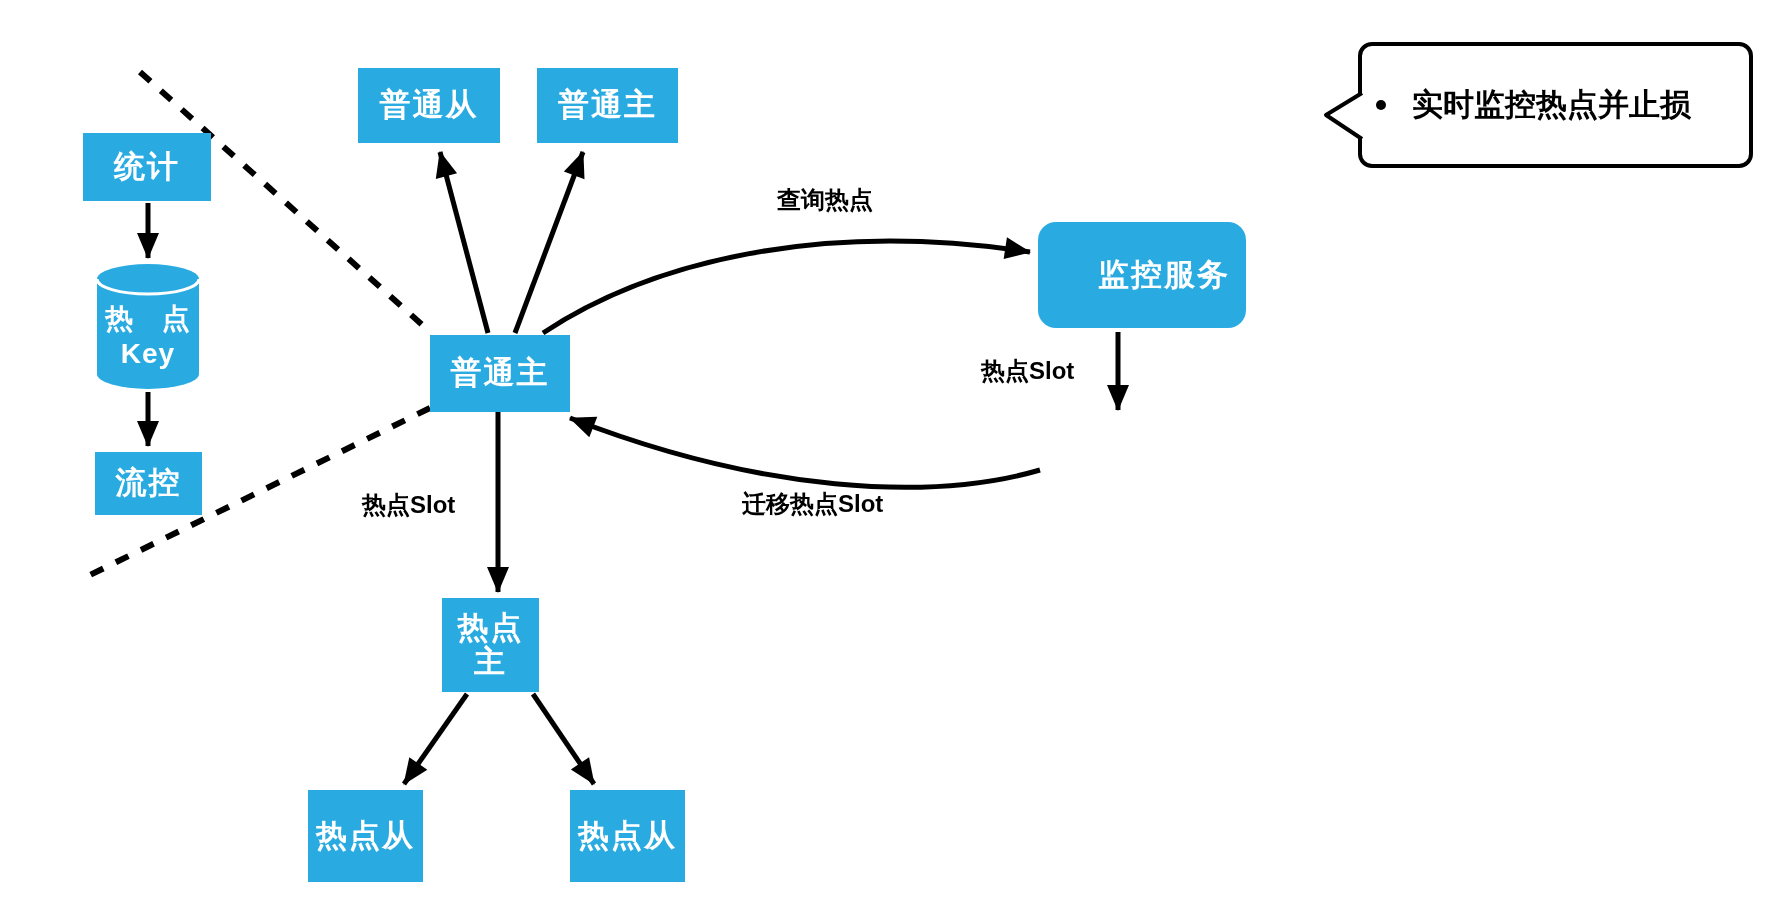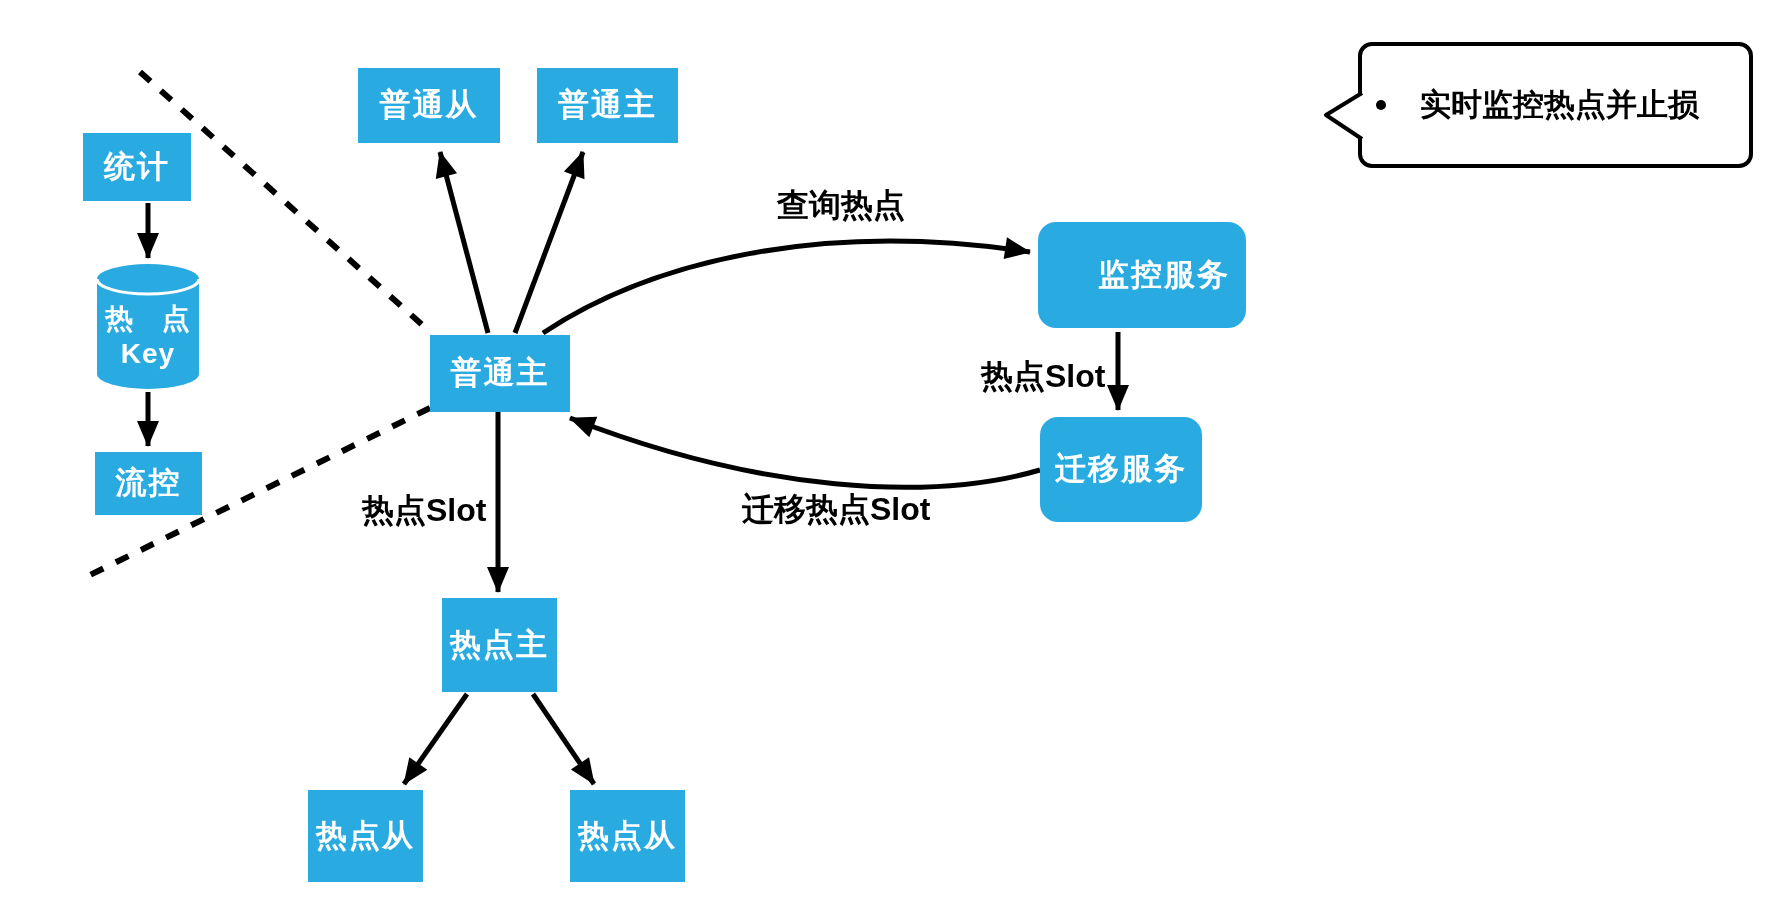--- a/index.html
+++ b/index.html
@@ -14,28 +14,28 @@
     letter-spacing:2px;line-height:1.1;text-align:center;
   }
   .node.rounded{border-radius:18px;}
   .cyl-text{
     position:absolute;left:97px;top:290px;width:102px;height:92px;
     display:flex;flex-direction:column;align-items:center;justify-content:center;
     color:#fff;font-weight:bold;font-size:28px;line-height:1.25;letter-spacing:1px;
   }
   .cyl-line1{width:84%;display:flex;justify-content:space-between;}
   .edge-label{
-    position:absolute;color:#000;font-weight:bold;font-size:32px;white-space:nowrap;
+    position:absolute;color:#000;font-weight:bold;font-size:24px;white-space:nowrap;
   }
   #callout{
     position:absolute;left:1358px;top:42px;width:395px;height:126px;
     box-sizing:border-box;background:#fff;border:4px solid #000;border-radius:14px;
     display:flex;flex-direction:column;justify-content:center;gap:9px;padding:6px 10px 6px 14px;
   }
-  .bullet-row{display:flex;align-items:center;gap:34px;}
+  .bullet-row{display:flex;align-items:center;gap:26px;}
   .bullet-dot{width:10px;height:10px;border-radius:50%;background:#000;flex:0 0 auto;}
   .bullet-text{font-weight:bold;font-size:31px;color:#000;white-space:nowrap;}
   #callout-tail{position:absolute;left:1320px;top:88px;width:46px;height:58px;}
 </style>
 </head>
 <body>
 
 <div id="canvas">
 
   <svg id="wires" viewBox="0 0 1772 924">
@@ -65,43 +65,42 @@
     <line x1="1118" y1="332" x2="1118" y2="410" stroke="#000" stroke-width="5" marker-end="url(#arrow)"></line>
 
     <path d="M543,333 C650,262 820,220 1030,252" fill="none" stroke="#000" stroke-width="5" marker-end="url(#arrow)"></path>
 
     <path d="M1040,470 C930,502 760,492 570,418" fill="none" stroke="#000" stroke-width="5" marker-end="url(#arrow)"></path>
 
     <line x1="467" y1="694" x2="404" y2="784" stroke="#000" stroke-width="5" marker-end="url(#arrow)"></line>
     <line x1="533" y1="694" x2="594" y2="784" stroke="#000" stroke-width="5" marker-end="url(#arrow)"></line>
   </svg>
 
-  <div class="node" style="left:83px;top:133px;width:108px;height:68px;">统计</div>
+  <div class="node" style="left:83px;top:133px;width:128px;height:68px;">统计</div>
 
   <div class="cyl-text">
     <div class="cyl-line1">
       <span>热</span>
       <span>点</span>
     </div>
     <div>Key</div>
   </div>
 
   <div class="node" style="left:358px;top:68px;width:142px;height:75px;">普通从</div>
 
   <div class="node" style="left:95px;top:452px;width:107px;height:63px;">流控</div>
 
   <div class="node" style="left:537px;top:68px;width:141px;height:75px;">普通主</div>
 
   <div class="node" style="left:430px;top:335px;width:140px;height:77px;">普通主</div>
 
   <div class="node rounded" style="left:1038px;top:222px;width:164px;height:106px;padding-left:44px;">监控服务</div>
 
-  <div class="node rounded" style="left:1040px;top:417px;width:162px;height:105px;">迁移服务</div>
 
-  <div class="node" style="left:442px;top:598px;width:115px;height:94px;">热点主</div>
+  <div class="node" style="left:442px;top:598px;width:97px;height:94px;">热点主</div>
 
   <div class="node" style="left:308px;top:790px;width:115px;height:92px;">热点从</div>
 
   <div class="node" style="left:570px;top:790px;width:115px;height:92px;">热点从</div>
 
   <div class="edge-label" style="left:777px;top:184px;">查询热点</div>
 
   <div class="edge-label" style="left:981px;top:355px;">热点Slot</div>
 
   <div class="edge-label" style="left:742px;top:488px;">迁移热点Slot</div>

